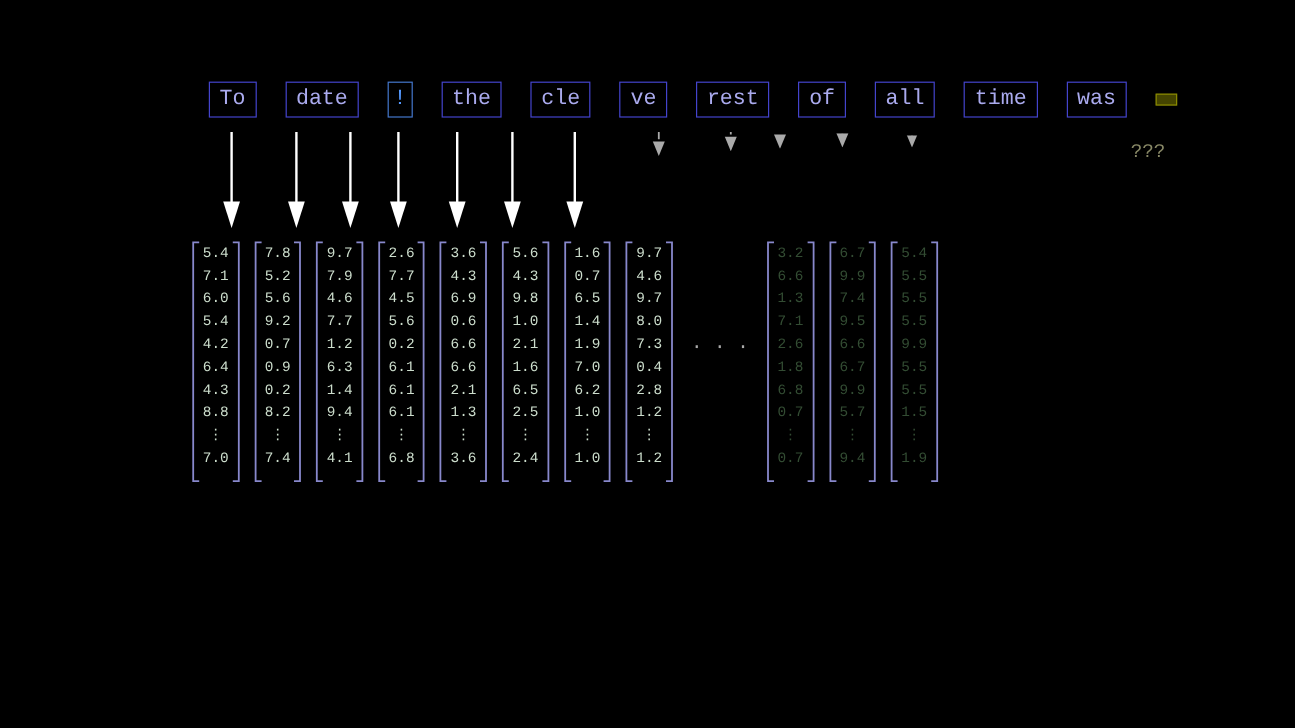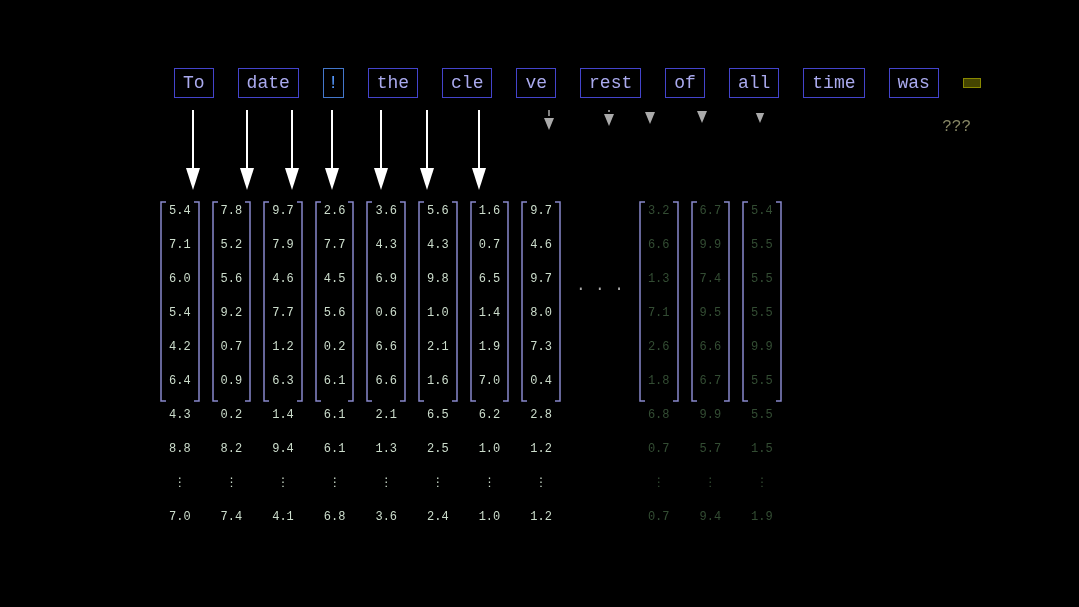--- a/index.html
+++ b/index.html
@@ -93,21 +93,20 @@
 
     .col-numbers {
       display: flex;
       flex-direction: column;
       align-items: center;
       padding: 2px 2px;
       color: #ccddcc;
       font-size: 12px;
       line-height: 1.58;
       min-width: 24px;
-      gap: 15px;
     }
 
     .col-numbers.dim {
       color: #446644;
       opacity: 0.75;
     }
 
     .col-numbers .num {
       white-space: nowrap;
       text-align: center;

